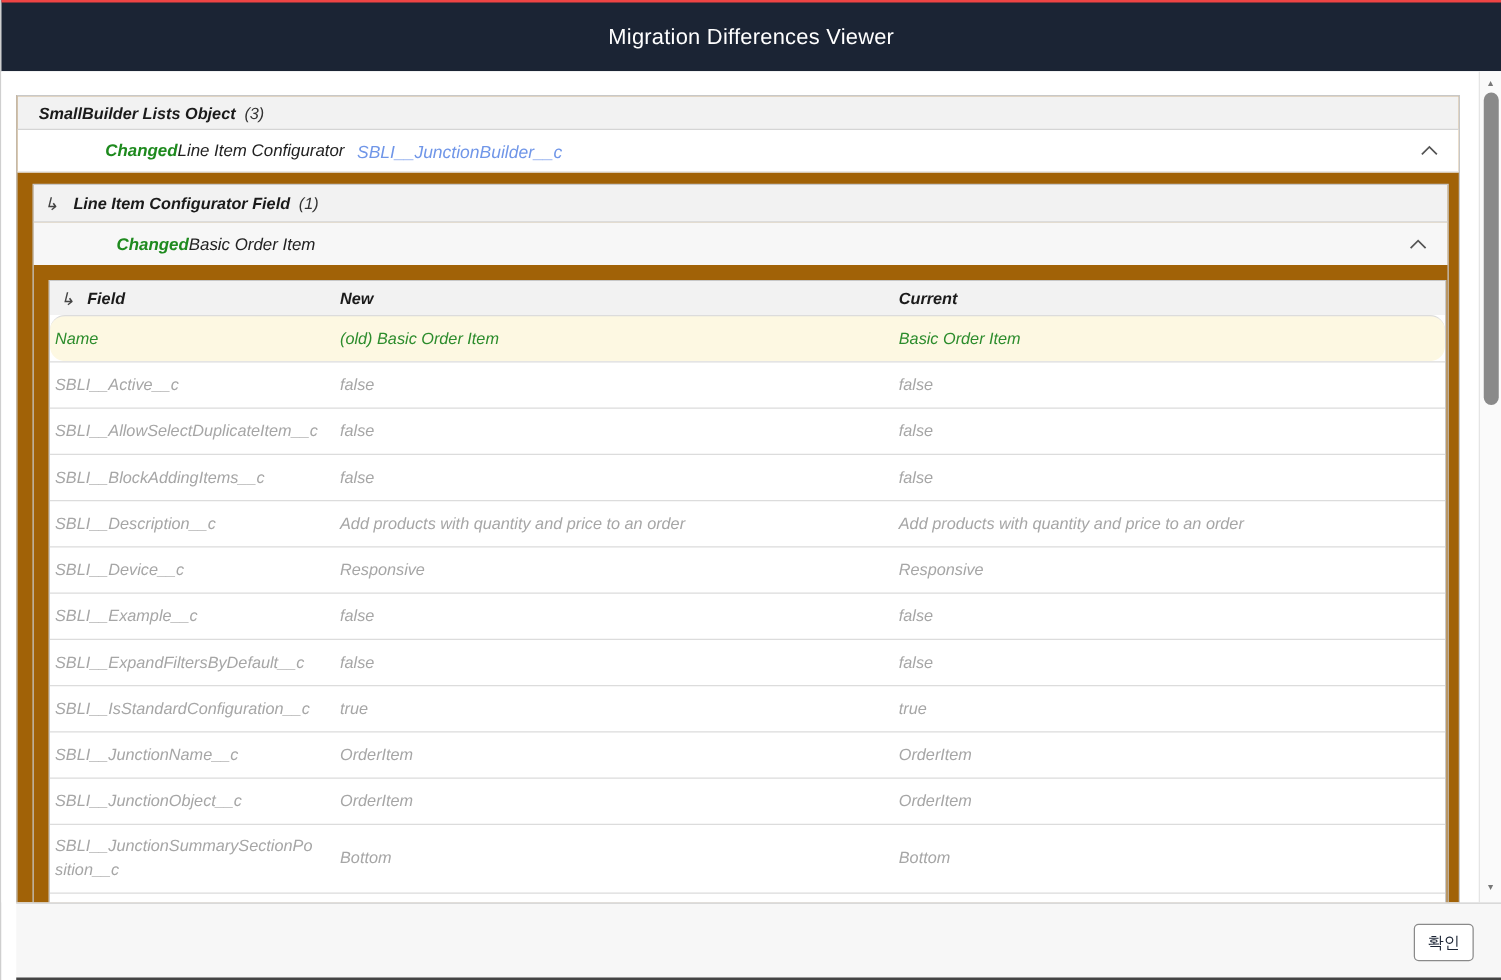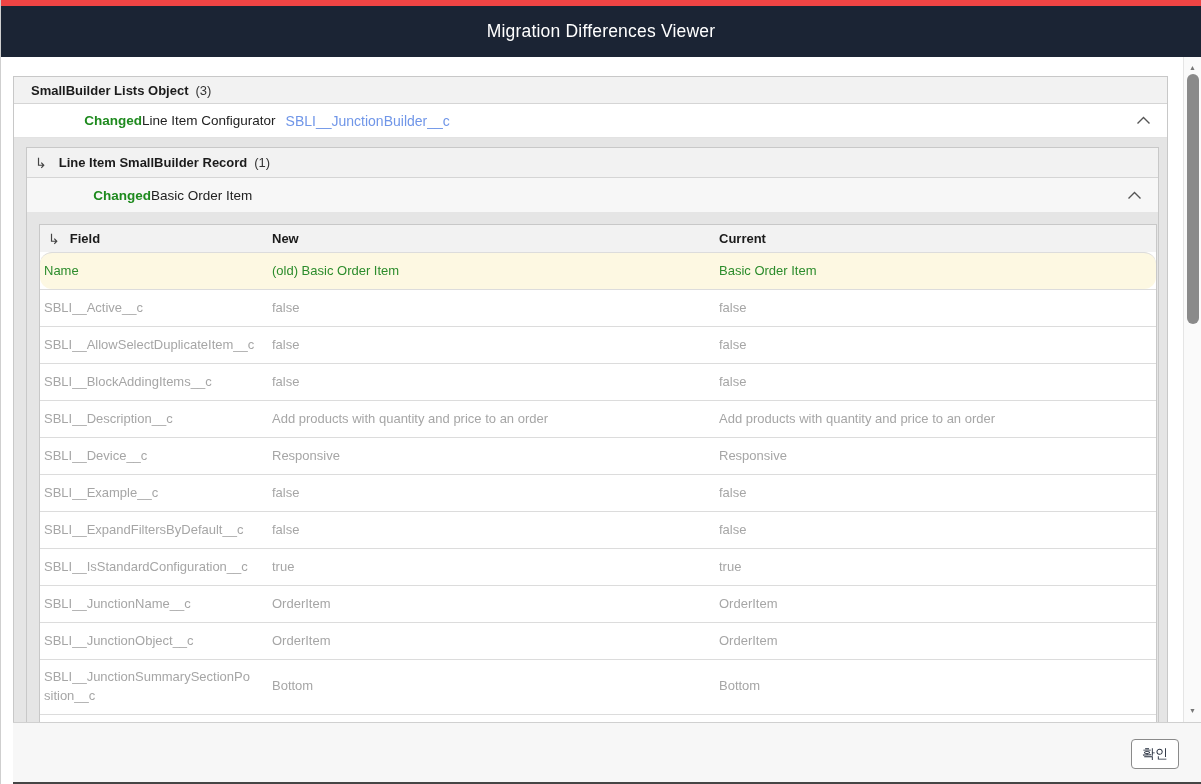--- a/index.html
+++ b/index.html
@@ -11,34 +11,34 @@
     border-left:1px solid #cfcfcf;
     overflow:hidden;
     position:relative;
   }
 
   
   .titlebar {
     height:57px; background:#1b2434;
     display:flex; align-items:center; justify-content:center;
     color:#ffffff; font-size:17.5px; letter-spacing:.2px;
-    border-top:6px solid #ef4444;
+    border-top:2px solid #ef4444;
   }
 
   
   .content {
     position:relative; height:665px; background:#ffffff; overflow:hidden;
   }
   .content-inner {
     margin-right:18px;
     padding:19px 15px 0 12px;
     overflow:hidden; height:100%;
   }
 
-  .group { border:1px solid #c8c8c8; background:#e5e5e5; }
+  .group { border:1px solid #c8c8c8; background:#a16207;font-style:italic; }
   .group-header {
     background:#f2f2f2; border-bottom:1px solid #d5d5d5;
     height:27px; display:flex; align-items:center;
     padding-left:17px; font-size:13px; color:#1b1b1b;
   }
   .group-header .g-title { font-weight:700; }
   .group-header .g-count { margin-left:7px; color:#333; }
 
   .change-row {
     height:34px; display:flex; align-items:center;
@@ -129,21 +129,21 @@
           <svg width="15" height="9" viewBox="0 0 15 9">
               <polyline points="1.5,7.5 7.5,1.5 13.5,7.5" stroke="#555" stroke-width="1.4" fill="none"></polyline>
             </svg>
         </span>
       </div>
 
       <div class="nested-wrap">
         <div class="group">
           <div class="group-header nested-header">
             <span class="hook">↳</span>
-            <span class="g-title">Line Item SmallBuilder Record</span>
+            <span class="g-title">Line Item Configurator Field</span>
             <span class="g-count">(1)</span>
           </div>
 
           <div class="change-row nested-change">
             <span class="status">Changed</span>
             <span class="label">Basic Order Item</span>
             <span class="chev">
               <svg width="15" height="9" viewBox="0 0 15 9">
                   <polyline points="1.5,7.5 7.5,1.5 13.5,7.5" stroke="#555" stroke-width="1.4" fill="none"></polyline>
                 </svg>

